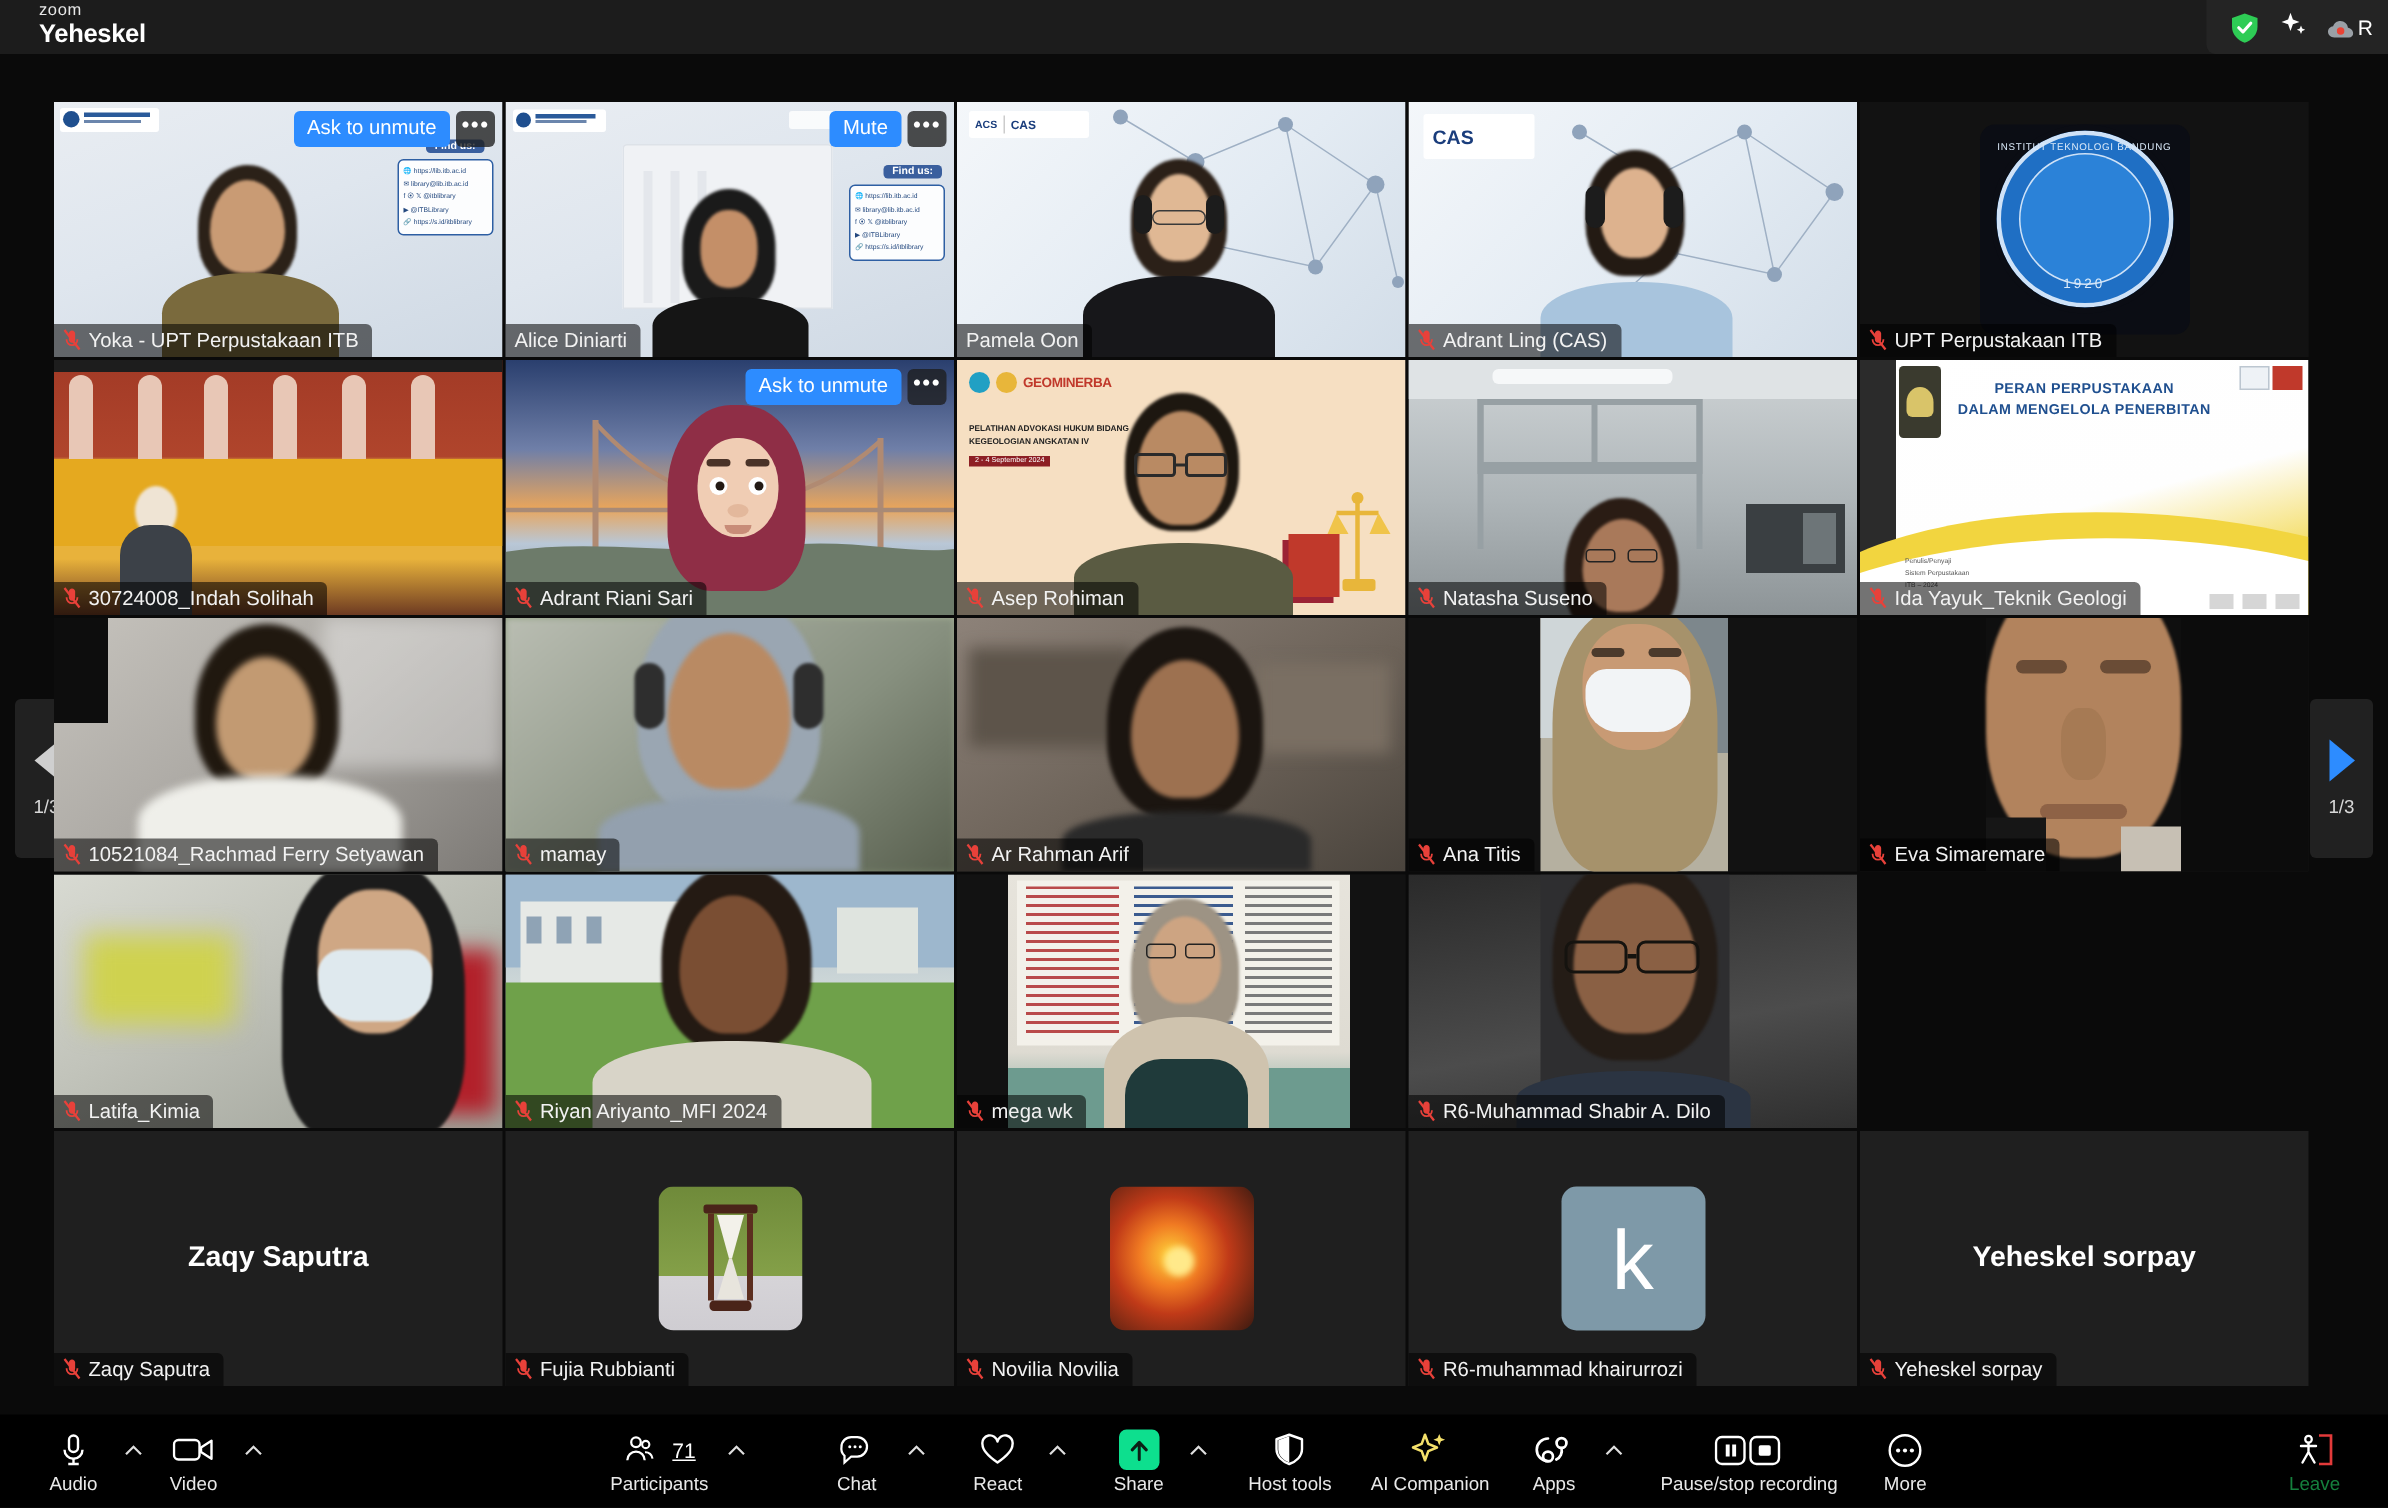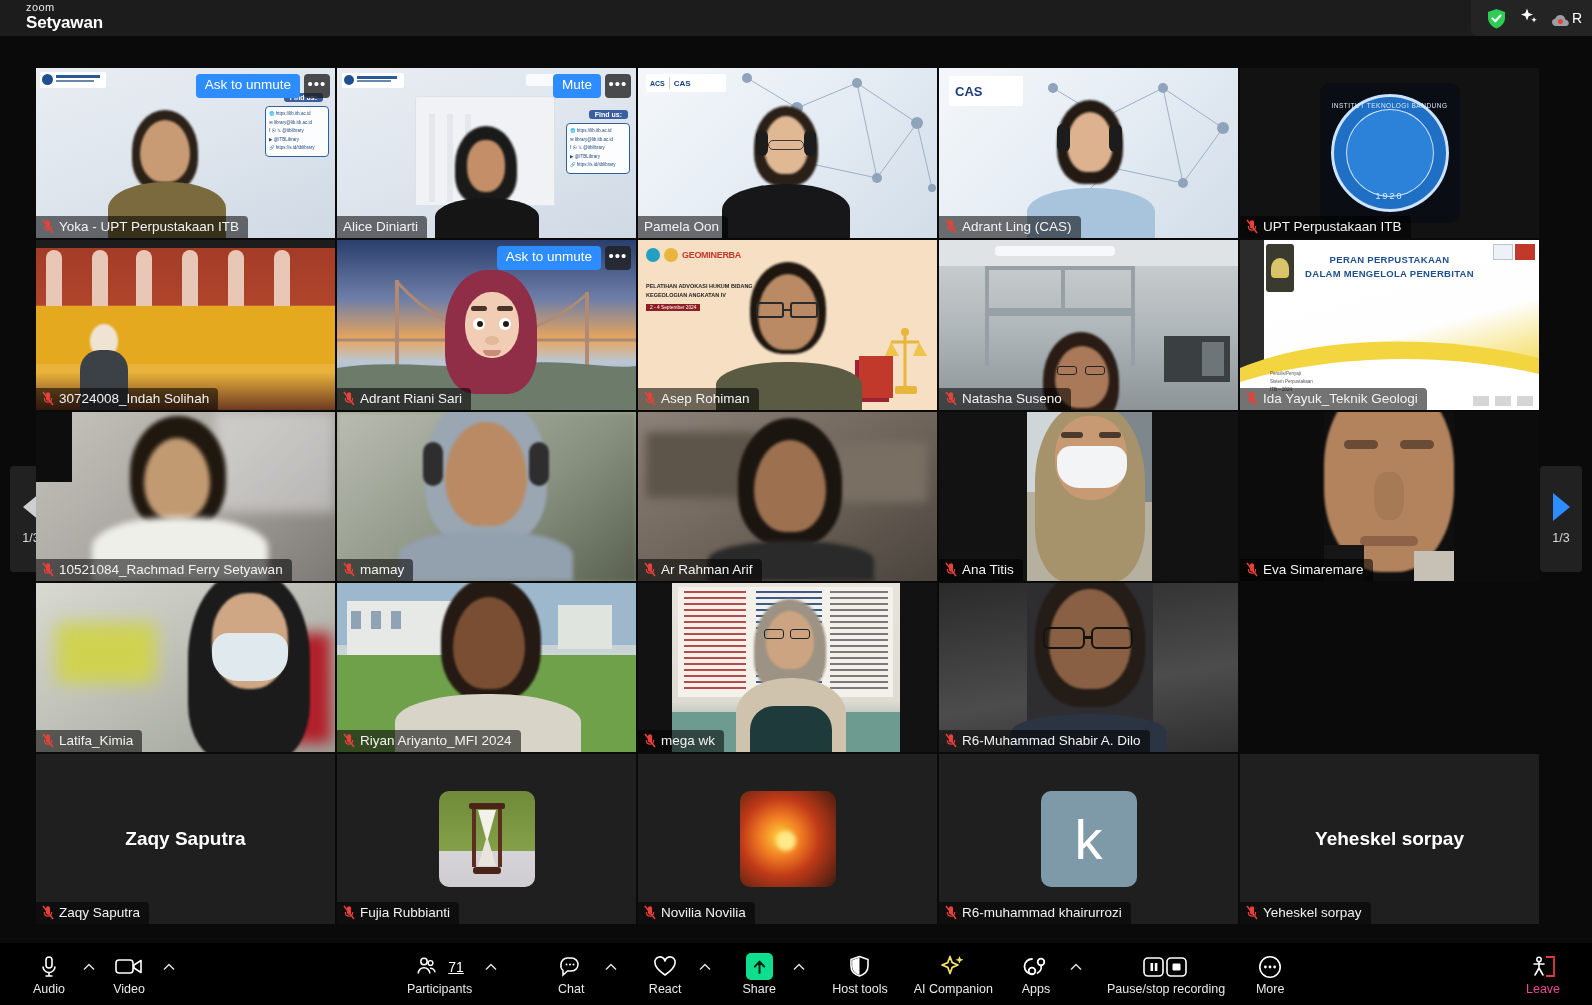--- a/index.html
+++ b/index.html
@@ -101,21 +101,21 @@
     padding:3px; font-size:4.5px; color:#24497f; line-height:1.9;
   }
   .findus-title{
     position:absolute; right:12px; top:25px; background:#3a5f9e; color:#fff;
     font-size:7px; padding:1px 6px; border-radius:3px; font-weight:bold;
   }
 
   .itb-seal{
     position:absolute; left:50%; top:50%; transform:translate(-50%,-50%);
     width:140px; height:140px; background:#0b0d14; border-radius:10px;
-    display:flex; align-items:center; justify-content:center;
+    display:flex; justify-content:center;
   }
   .itb-ring{
     width:126px; height:126px; border-radius:50%;
     background:#1f6fc4; border:4px solid #0b0d14;
     box-shadow: inset 0 0 0 3px #cfe2f7, inset 0 0 0 15px #1f6fc4, inset 0 0 0 17px #cfe2f7;
     position:relative; display:flex; align-items:center; justify-content:center;
   }
   .itb-inner{ width:86px;height:86px;border-radius:50%;background:#2b82d8; position:relative; }
   .itb-year{
     position:absolute; bottom:11px; left:50%; transform:translateX(-50%);
@@ -174,32 +174,32 @@
   }
   .tb-ic{ height:24px; display:flex; align-items:center; justify-content:center;text-decoration:underline; }
   .tb-lab{ font-size:12.5px; color:#e9e9e9; white-space:nowrap; }
   .caret{ cursor:pointer; padding:0 7px; margin-top:-14px; }
   .caret svg{ display:block; }
   .count{ font-size:14px; color:#fff; margin-left:5px; }
   .share-sq{
     width:27px;height:27px;background:#0ddf8e;border-radius:5px;
     display:flex;align-items:center;justify-content:center;
   }
-  .leave .tb-lab{ color:#ec4899; }
+  .leave .tb-lab{ color:#15803d; }
 
   .sp-l{ width:22px; }
   .flexfill{ flex:1 1 auto; }
 </style>
 </head>
 <body>
 
 <div class="titlebar">
   <div class="brand">
     <span class="brand-zoom">zoom</span>
-    <span class="brand-workplace">Setyawan</span>
+    <span class="brand-workplace">Yeheskel</span>
   </div>
   <div class="tb-right">
     <span class="shield">
       <svg width="19" height="21" viewBox="0 0 19 21">
           <path d="M9.5 1 L18 4 V10 C18 15 14 19 9.5 20.5 C5 19 1 15 1 10 V4 Z" fill="#2ecc55"></path>
           <path d="M5.5 10.5 L8.3 13.3 L13.5 7.5" stroke="#ffffff" stroke-width="2.1" fill="none" stroke-linecap="round" stroke-linejoin="round"></path>
         </svg>
     </span>
     <span class="spark">
       <svg width="18" height="18" viewBox="0 0 18 18">

